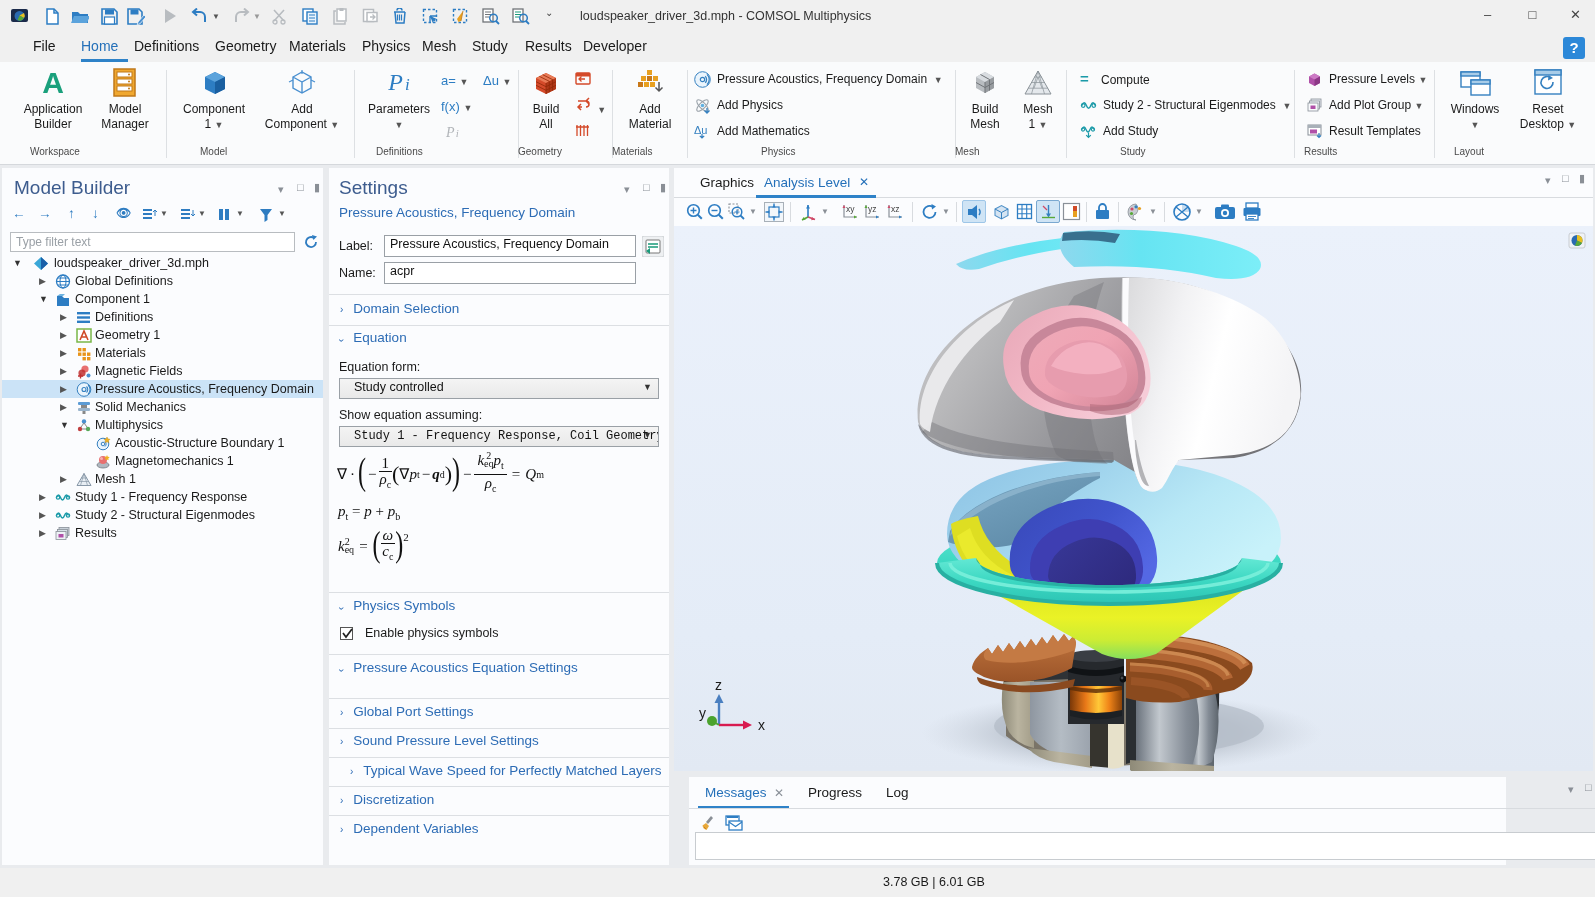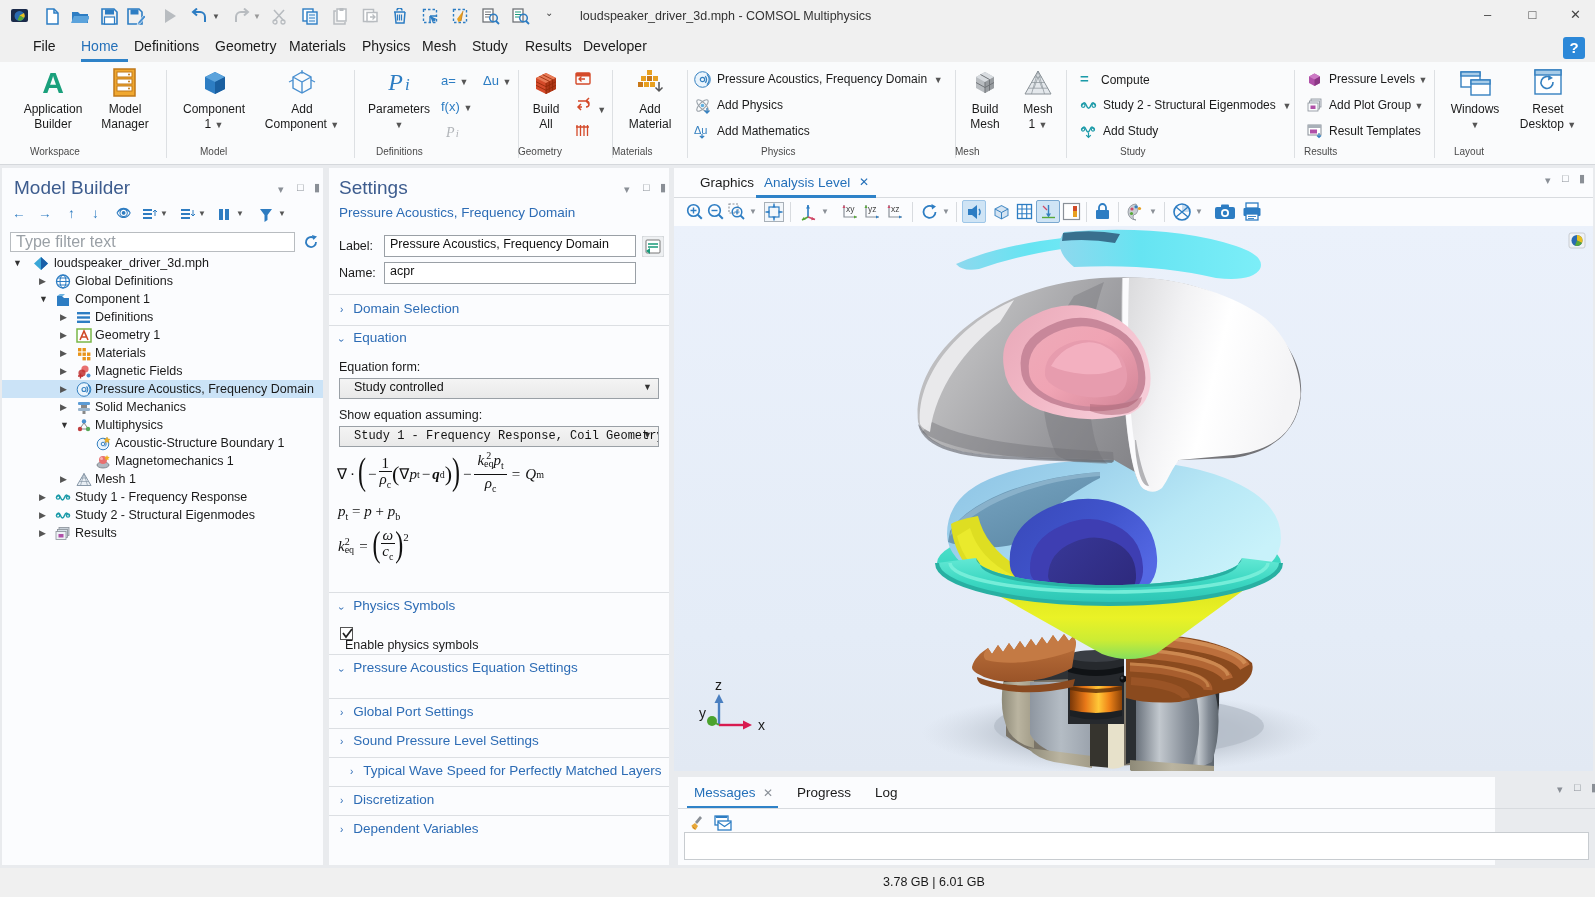--- a/index.html
+++ b/index.html
@@ -41,21 +41,21 @@
 .sep { position:absolute; height:1px; background:#dcdfe3; }
 .formlbl { position:absolute; font-size:12.5px; color:#1a1a1a; }
 .tinput { position:absolute; background:#fff; border:1px solid #9aa0a6; font-size:12.5px; color:#111; padding:1px 5px; }
 .dropdown { position:absolute; background:linear-gradient(#f4f4f4,#e9e9e9); border:1px solid #9aa0a6; font-size:12.5px; color:#111; padding:1px 6px; white-space:nowrap; overflow:hidden; }
 .dropdown .da { position:absolute; right:6px; top:3px; font-size:9px; color:#333; }
 
 #gfx-tabs { position:absolute; left:0; top:0; width:919px; height:30px; background:#fbfcfe; border-bottom:1px solid #d8dbdf; }
 #gfx-toolbar { position:absolute; left:0; top:30px; width:919px; height:28px; background:#fbfcfe; }
 #gfx-canvas { position:absolute; left:0; top:58px; width:919px; height:545px; }
 
-#msg-panel { position:absolute; left:4px; top:609px; width:817px; height:88px; background:#fbfcfe; }
+#msg-panel { position:absolute; left:15px; top:609px; width:817px; height:88px; background:#fbfcfe; }
 
 #statusbar { position:absolute; left:0; top:868px; width:1595px; height:29px; background:#f0f0f0; font-size:12.5px; color:#1a1a1a; }
 </style>
 </head>
 <body>
 
 <div id="titlebar">
   <svg class="ticon" style="left:11px;top:9px;" width="17" height="15">
       <rect x="0" y="0" width="17" height="13" rx="2" fill="#1a2a4a"></rect>
       <path d="M8.5 2 a5 5 0 1 0 .1 0 z" fill="#2a6ab0"></path>
@@ -341,21 +341,21 @@
           <rect x="1" y="1" width="4" height="11" fill="#2e7cc1"></rect>
           <rect x="7" y="1" width="4" height="11" fill="#2e7cc1"></rect>
         </svg>
       <span style="position:absolute;left:224px;color:#555;font-size:8px;top:3px;">▼</span>
       <svg style="position:absolute;left:246px;top:1px;" width="18" height="16">
           <path d="M2 2 h12 l-4.5 6 v5 l-3 2 v-7 z" fill="#2e7cc1"></path>
         </svg>
       <span style="position:absolute;left:266px;color:#555;font-size:8px;top:3px;">▼</span>
     </div>
 
-    <div style="position:absolute;left:8px;top:64px;width:285px;height:20px;background:#fff;border:1px solid #b8bcc0;font-size:16px;color:#9aa0a6;line-height:18px;padding-left:5px;">Type filter text</div>
+    <div style="position:absolute;left:8px;top:64px;width:285px;height:20px;background:#fff;border:1px solid #b8bcc0;font-size:12px;color:#9aa0a6;line-height:18px;padding-left:5px;">Type filter text</div>
     <svg style="position:absolute;left:301px;top:66px;" width="16" height="16">
         <path d="M13 8 A5 5 0 1 1 10.5 3.7" stroke="#2e7cc1" stroke-width="1.8" fill="none"></path>
         <path d="M9 1 l5 1.5 -3.6 3.4 z" fill="#2e7cc1"></path>
       </svg>
     <div id="tree">
       <div class="tree-row" style="top:86px;">
           <span style="position:absolute;left:11px;font-size:9px;color:#333;">▼</span>
           <svg class="tree-ic" style="position:absolute;left:31px;top:2px;" width="16" height="15">
             <path d="M8 1 L15 7.5 L8 14 L1 7.5 Z" fill="#3aa7d8"></path>
             <path d="M8 1 L15 7.5 L8 14 Z" fill="#1a5fa8"></path>
@@ -575,21 +575,21 @@
         <span style="font-size:24px;display:inline-block;transform:scaleY(1.5);margin-top:-3px;">)</span>
         <sup style="font-size:11px;margin-top:-18px;">2</sup>
       </div>
     </div>
     <div class="sep" style="left:0;top:424px;width:340px;"></div>
     <div class="sec-hdr" style="left:11px;top:430px;"><span class="sc" style="display:inline-block;transform:rotate(90deg) translateX(2px);">›</span>Physics Symbols</div>
     <div style="position:absolute;left:11px;top:459px;width:13px;height:13px;background:#fff;border:1px solid #555;"></div>
     <svg style="position:absolute;left:12px;top:459px;" width="13" height="13">
         <path d="M2 6 l3 4 l6 -8" stroke="#222" stroke-width="1.7" fill="none"></path>
       </svg>
-    <div class="formlbl" style="left:16px;top:458px;margin-top:12px;">Enable physics symbols</div>
+    <div class="formlbl" style="left:36px;top:458px;">Enable physics symbols</div>
     <div class="sep" style="left:0;top:486px;width:340px;"></div>
     <div class="sec-hdr" style="left:11px;top:492px;"><span class="sc" style="display:inline-block;transform:rotate(90deg) translateX(2px);">›</span>Pressure Acoustics Equation Settings</div>
     <div class="sep" style="left:0;top:530px;width:340px;"></div>
     <div class="sec-hdr" style="left:11px;top:536px;"><span class="sc">›</span>Global Port Settings</div>
     <div class="sep" style="left:0;top:560px;width:340px;"></div>
     <div class="sec-hdr" style="left:11px;top:565px;"><span class="sc">›</span>Sound Pressure Level Settings</div>
     <div class="sep" style="left:0;top:589px;width:340px;"></div>
     <div class="sec-hdr" style="left:21px;top:595px;"><span class="sc">›</span>Typical Wave Speed for Perfectly Matched Layers</div>
     <div class="sep" style="left:0;top:618px;width:340px;"></div>
     <div class="sec-hdr" style="left:11px;top:624px;"><span class="sc">›</span>Discretization</div>

